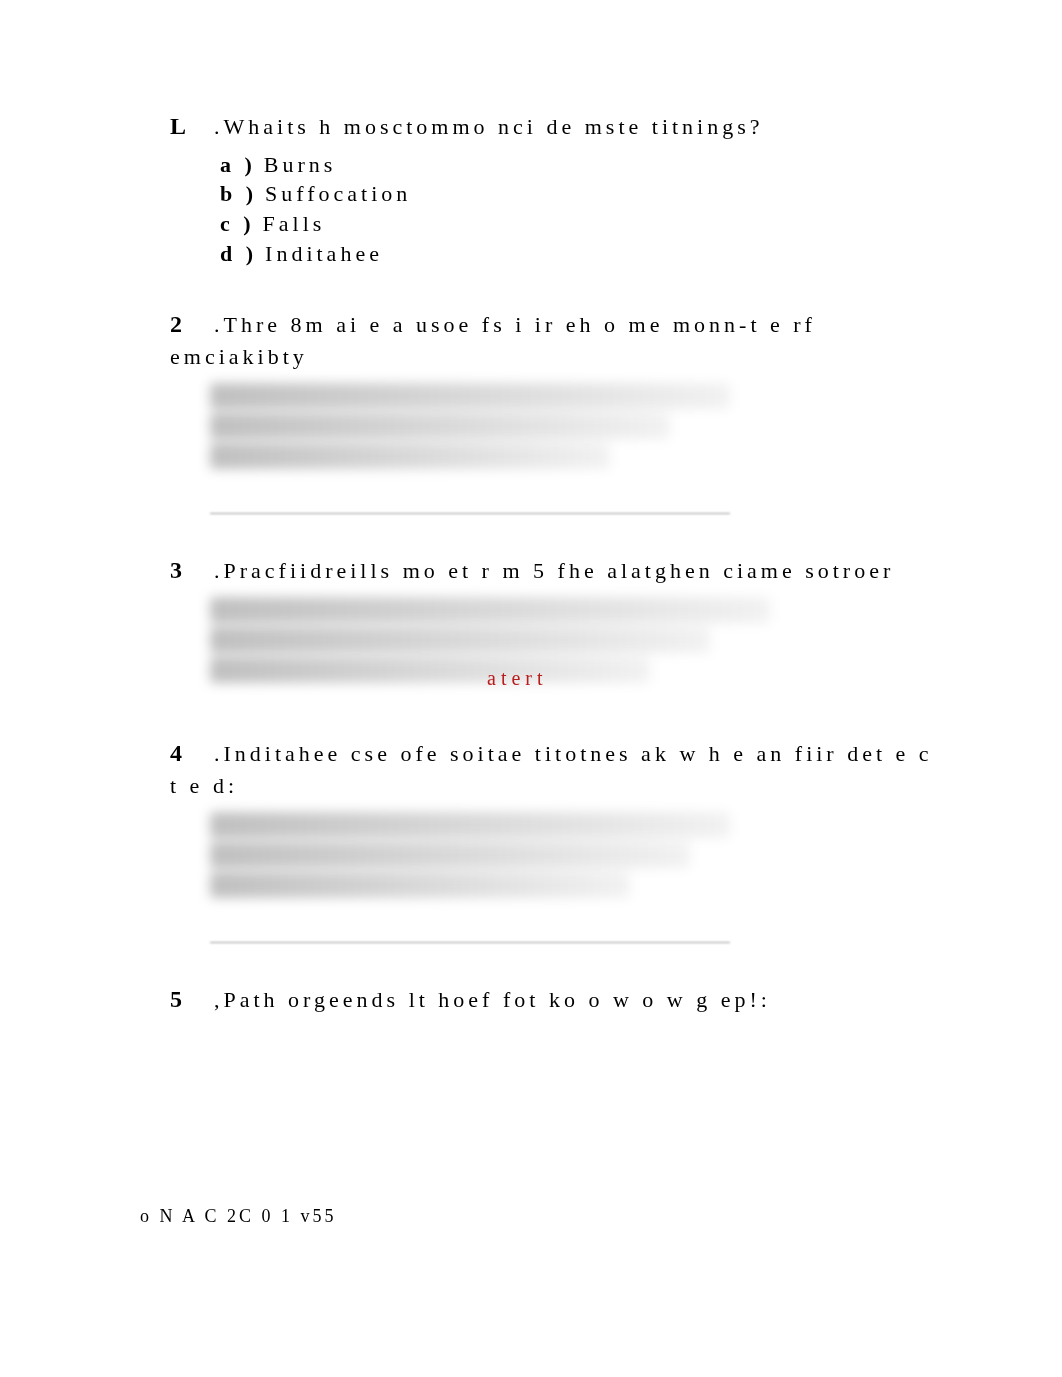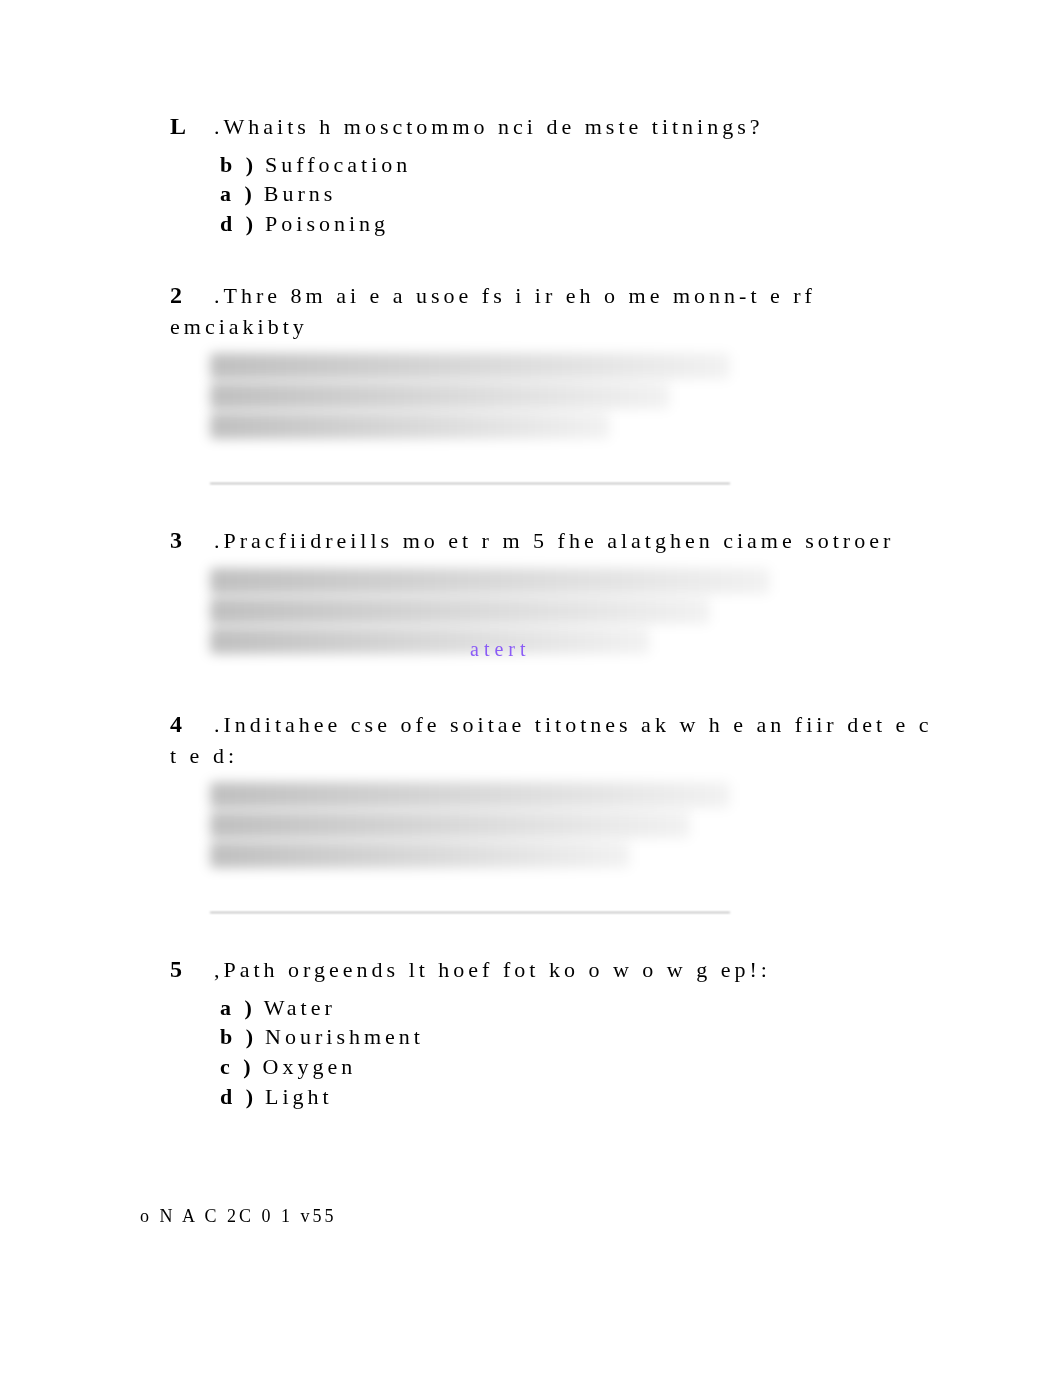--- a/index.html
+++ b/index.html
@@ -61,25 +61,25 @@
     background: linear-gradient(90deg, rgba(0,0,0,0.25), rgba(0,0,0,0.05));
   }
   .blur-rule {
     border-top: 1px solid #999;
     filter: blur(1px);
     width: 520px;
     margin-left: 40px;
   }
   .center-word {
     position: absolute;
-    left: 260px;
+    left: 277px;
     top: 70px;
     font-size: 20px;
     letter-spacing: 5px;
-    color: #8b5cf6;
+    color: #b91c1c;
     filter: blur(0.3px);
   }
   .footer {
     position: absolute;
     bottom: 150px;
     left: 140px;
     right: 120px;
     display: flex;
     justify-content: space-between;
     font-size: 18px;
@@ -94,27 +94,30 @@
 <body>
 
 <div class="page">
 
   <div class="question">
     <div class="q-text">
       <span class="q-num">L</span><span>.Whaits h mosctommo nci de mste titnings?</span>
     </div>
     <div class="options">
       <div class="option">
+        <span class="opt-letter">a )</span><span>Burns</span>
+      </div>
+      <div class="option">
         <span class="opt-letter">b )</span><span>Suffocation</span>
       </div>
       <div class="option">
-        <span class="opt-letter">a )</span><span>Burns</span>
+        <span class="opt-letter">c )</span><span>Falls</span>
       </div>
       <div class="option">
-        <span class="opt-letter">d )</span><span>Poisoning</span>
+        <span class="opt-letter">d )</span><span>Inditahee</span>
       </div>
     </div>
   </div>
 
   <div class="question">
     <div class="q-text">
       <span class="q-num">2</span><span>.Thre 8m ai e a usoe fs i ir eh o me monn-t e rf emciakibty</span>
     </div>
     <div class="blur-box">
       <div class="blur-strip" style="top:0;width:520px;"></div>
@@ -145,34 +148,20 @@
       <div class="blur-strip" style="top:30px;width:480px;"></div>
       <div class="blur-strip" style="top:60px;width:420px;"></div>
     </div>
     <div class="blur-rule"></div>
   </div>
 
   <div class="question">
     <div class="q-text">
       <span class="q-num">5</span><span>,Path orgeends lt hoef  fot ko o w o w g ep!:</span>
     </div>
-    <div class="options">
-      <div class="option">
-        <span class="opt-letter">a )</span><span>Water</span>
-      </div>
-      <div class="option">
-        <span class="opt-letter">b )</span><span>Nourishment</span>
-      </div>
-      <div class="option">
-        <span class="opt-letter">c )</span><span>Oxygen</span>
-      </div>
-      <div class="option">
-        <span class="opt-letter">d )</span><span>Light</span>
-      </div>
-    </div>
   </div>
 
 
   <div class="footer">
     <span>o N A C 2C 0 1 v55</span>
   </div>
 
 </div>
 
 </body></html>

